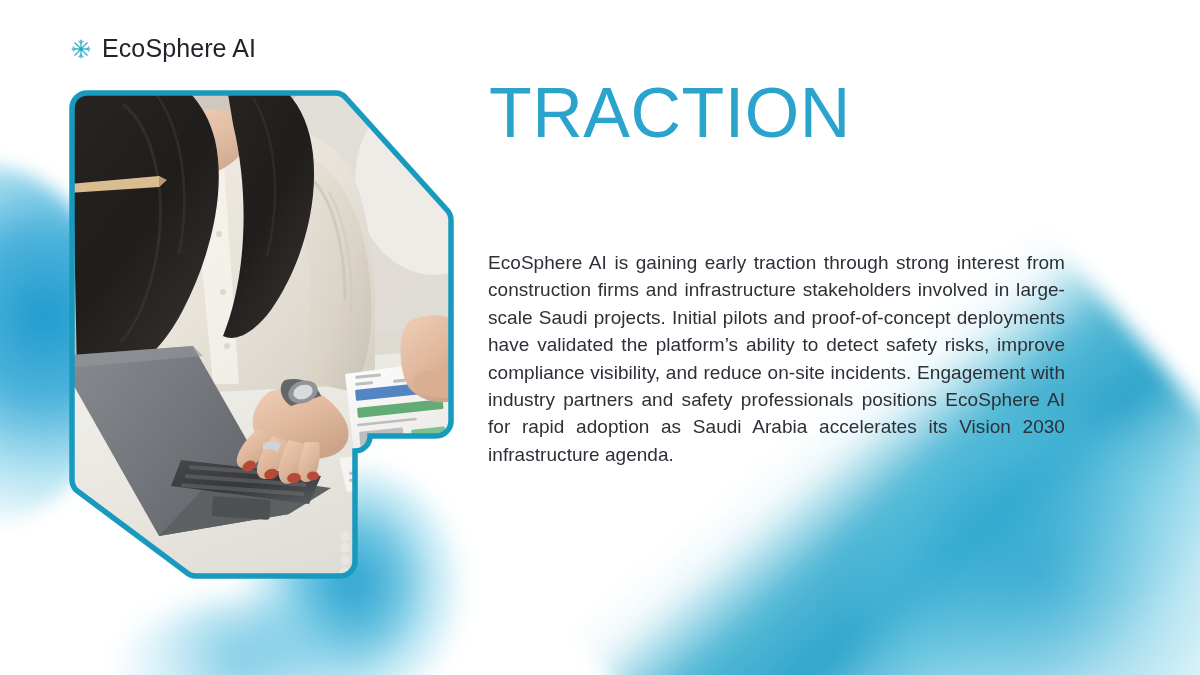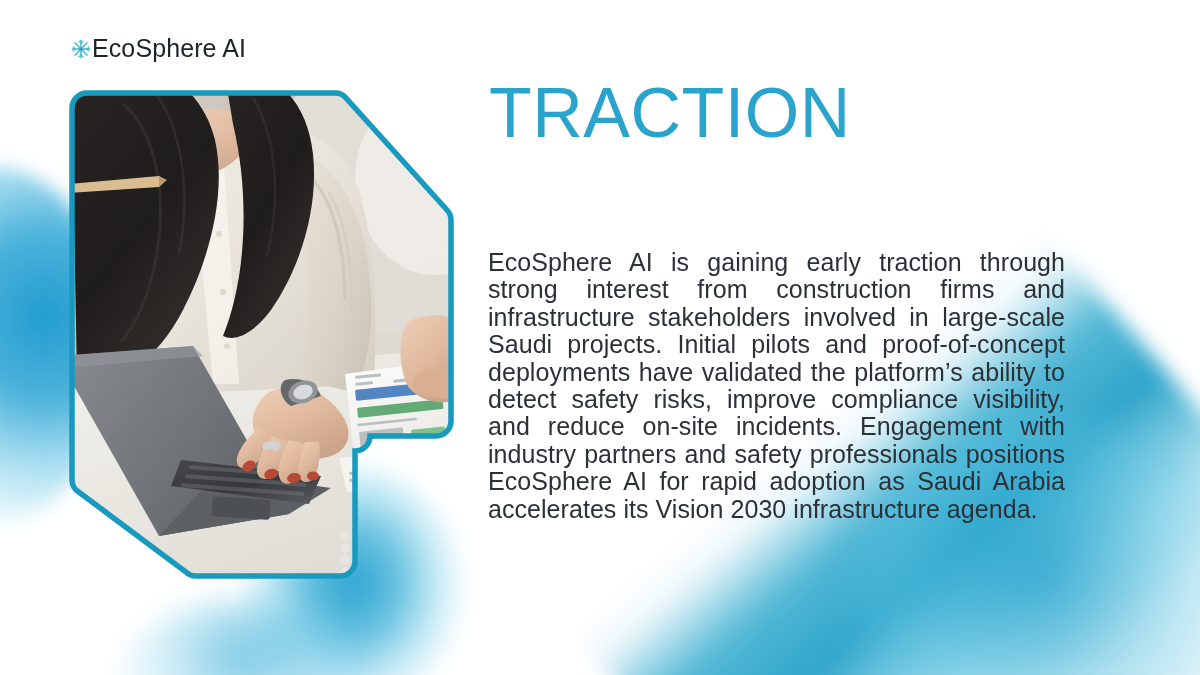--- a/index.html
+++ b/index.html
@@ -108,20 +108,21 @@
     filter: blur(16px);
   }
 
   
   .logo {
     position: absolute;
     left: 70px;
     top: 36px;
     display: flex;
     align-items: center;
+    gap: 10px;
     z-index: 5;
   }
   .logo-mark { width: 22px; height: 22px; display: block; flex: 0 0 auto; }
   .logo-text {
     font-size: 25px;
     font-weight: 400;
     color: #20242b;
     letter-spacing: 0.1px;
     line-height: 1;
     white-space: nowrap;
@@ -149,21 +150,21 @@
     letter-spacing: 0.5px;
     line-height: 1;
     z-index: 5;
   }
 
   .body-copy {
     position: absolute;
     left: 488px;
     top: 249px;
     width: 577px;
-    font-size: 25px;
+    font-size: 19px;
     line-height: 27.4px;
     color: #2c3037;
     text-align: justify;
     text-justify: inter-word;
     z-index: 5;
     letter-spacing: 0.05px;
   }
 </style>
 </head>
 <body>

